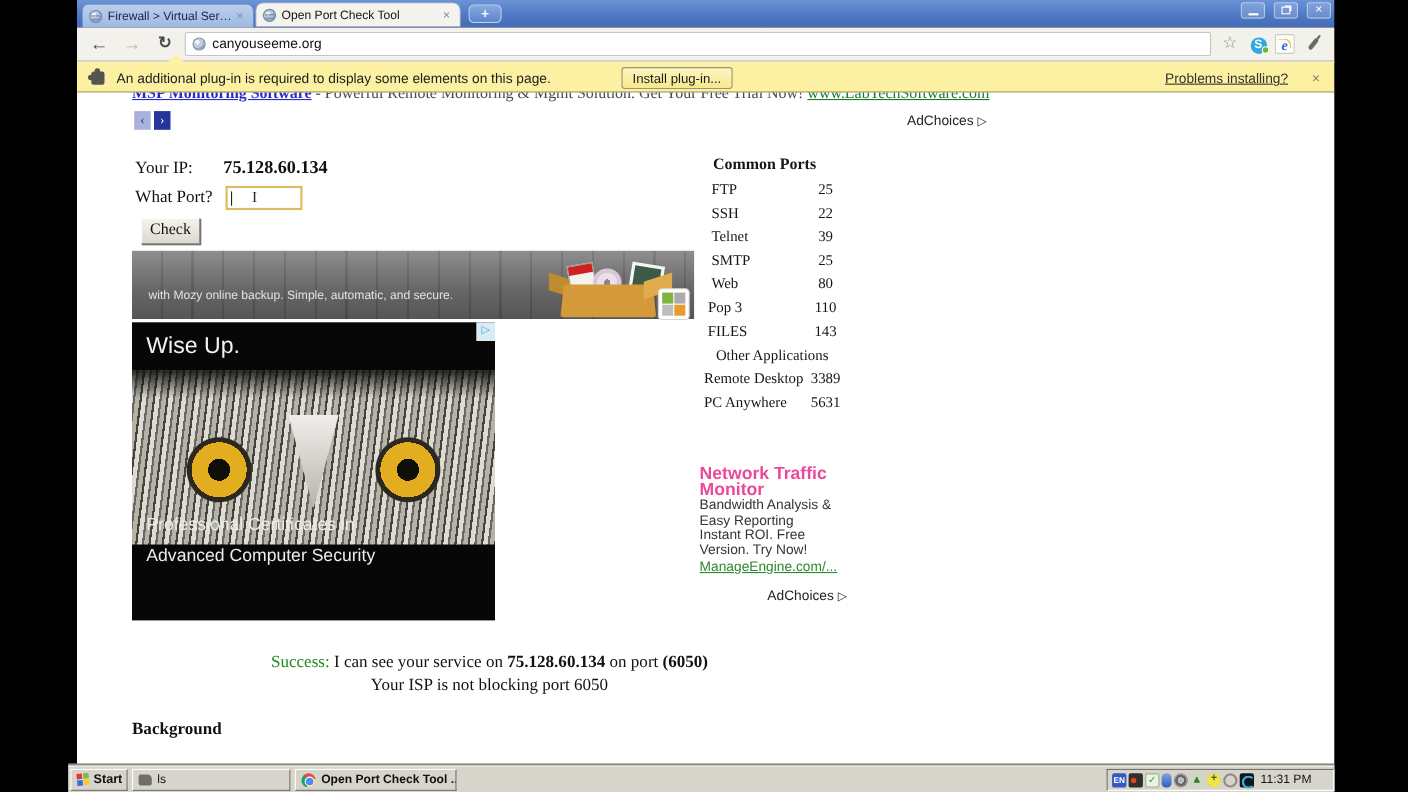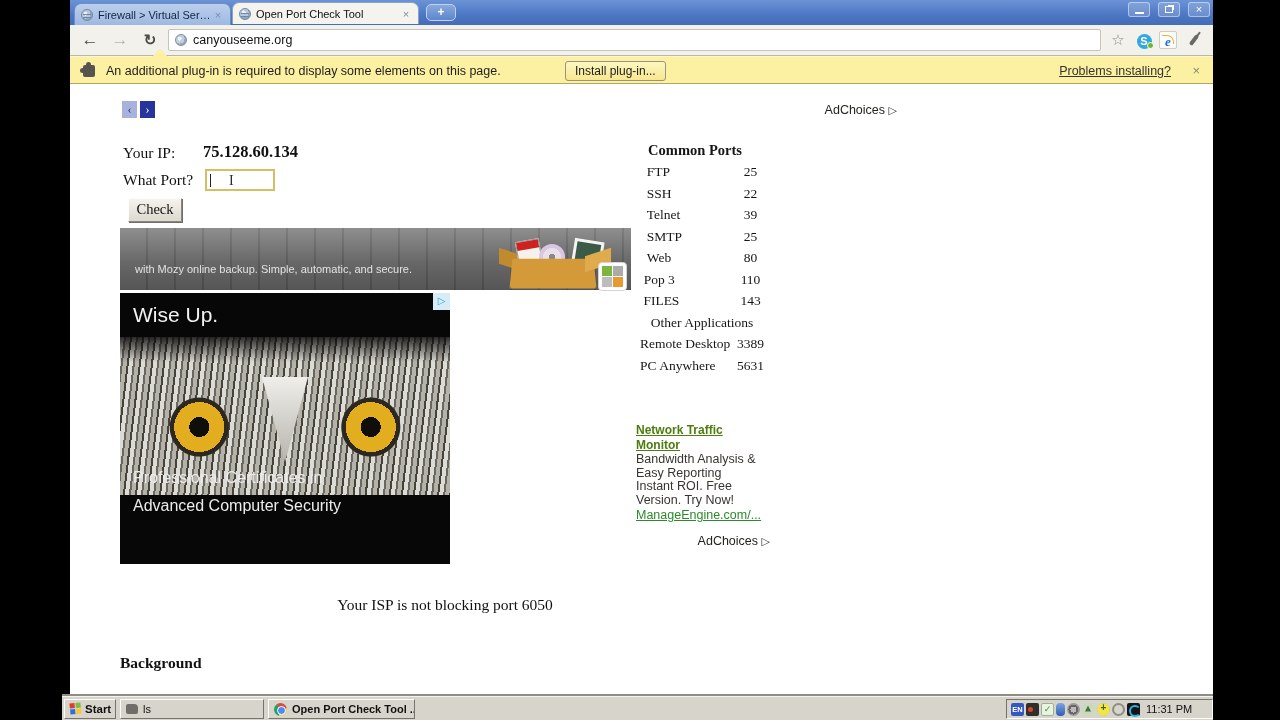--- a/index.html
+++ b/index.html
@@ -149,21 +149,21 @@
        font-weight:bold;color:#fff;}
 
   
   .ports{position:absolute;left:562px;top:58px;width:140px;font-size:13.5px;color:#161616;}
   .ports-title{font-weight:bold;font-size:14.5px;text-align:center;width:126px;margin-bottom:5px;}
   .port-row{height:21.5px;display:flex;justify-content:center;}
   .port-name{width:97px;} .port-num{}
 
   
   .netad{position:absolute;left:566px;top:339px;width:138px;font-family:"Liberation Sans",sans-serif;}
-  .netad-title{font-size:12px;font-weight:bold;color:#4d7c0f;text-decoration:underline;line-height:15px;}
+  .netad-title{font-size:16px;font-weight:bold;color:#ec4899;line-height:15px;}
   .netad-line{font-size:12.5px;color:#38352f;line-height:13.5px;}
   .netad-link{font-size:12.5px;color:#2c8a2c;text-decoration:underline;margin-top:1px;}
   .netad-adch{text-align:right;margin-top:12px;padding-right:4px;}
 
   
   .success{position:absolute;left:75px;top:509px;width:600px;text-align:center;font-size:15.5px;color:#111;}
   .success .ok{color:#1e8a1e;}
   .success b{font-weight:bold;}
   .success .line2{margin-top:3px;}
 
@@ -250,20 +250,23 @@
       <div class="notch"></div>
       <div class="puzzle"></div>
       <div class="msg">An additional plug-in is required to display some elements on this page.</div>
       <div class="install-btn">Install plug-in...</div>
       <div class="problems">Problems installing?</div>
       <div class="xclose">×</div>
     </div>
 
     <div class="page">
 
+      <div class="topad">
+        <span class="lnk">MSP Monitoring Software</span><span> - Powerful Remote Monitoring &amp; Mgmt Solution. Get Your Free Trial Now! </span><span class="grn">www.LabTechSoftware.com</span>
+      </div>
       <div class="carousel">
         <div class="car-btn car-prev">‹</div>
         <div class="car-btn car-next">›</div>
       </div>
       <div class="adchoices adchoices-top">
         <span>AdChoices</span>
         <span class="tri">▷</span>
       </div>
 
       <div class="iprow">Your IP:</div>
@@ -358,20 +361,21 @@
         <div class="netad-line">Instant ROI. Free</div>
         <div class="netad-line">Version. Try Now!</div>
         <div class="netad-link">ManageEngine.com/...</div>
         <div class="adchoices netad-adch">
           <span>AdChoices</span>
           <span class="tri">▷</span>
         </div>
       </div>
 
       <div class="success">
+        <div><span class="ok">Success:</span><span> I can see your service on </span><b>75.128.60.134</b><span> on port </span><b>(6050)</b></div>
         <div class="line2">Your ISP is not blocking port 6050</div>
       </div>
 
       <div class="background-h">Background</div>
     </div>
   </div>
 
   <div class="taskbar">
     <div class="tbtn start">
       <span class="winflag">

